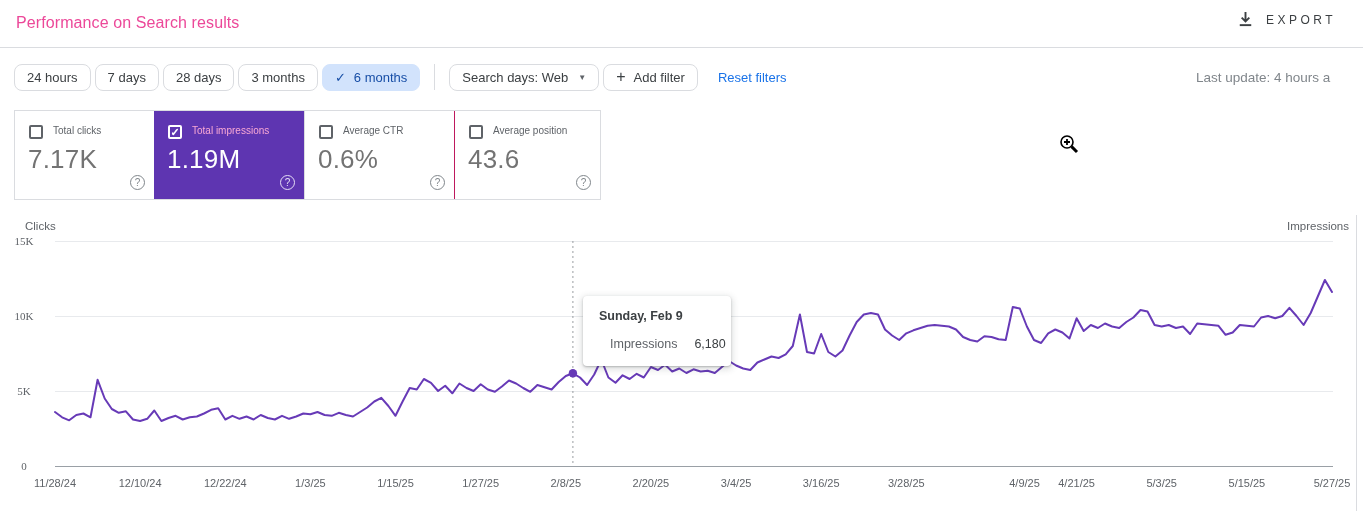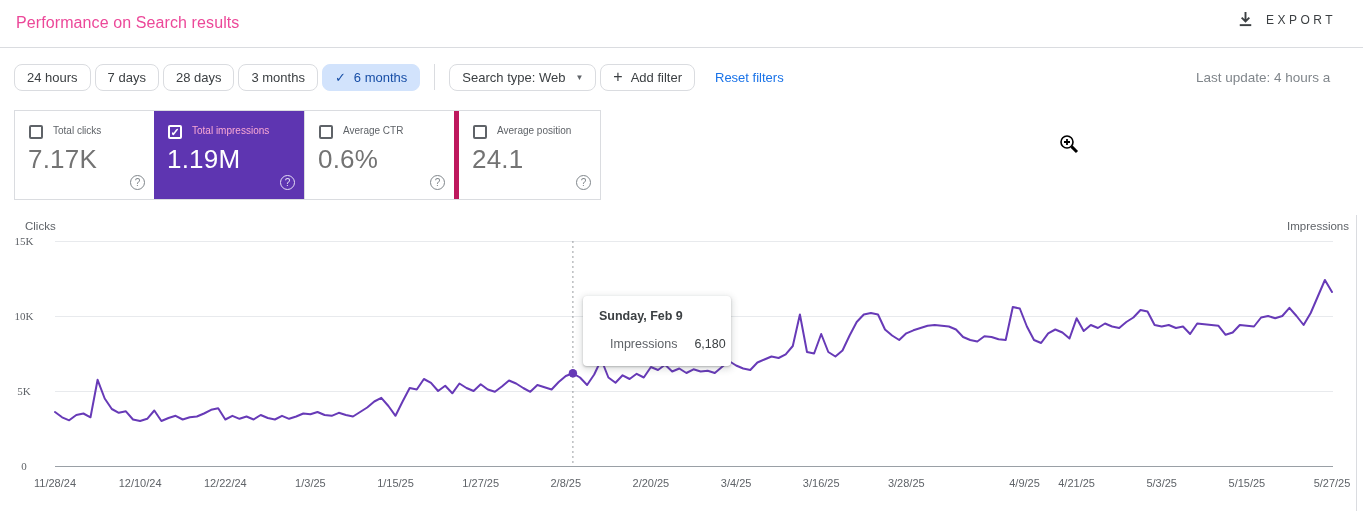--- a/index.html
+++ b/index.html
@@ -31,21 +31,21 @@
   .chip .plus { margin-right:8px; font-size:16px; color:#3c4043; }
   .reset-link { margin-left:16px; font-size:13px; font-weight:500; color:#1a73e8; cursor:pointer; }
   .last-update { left:1196px; top:70px; width:260px; font-size:13.5px; color:#80868b; white-space:nowrap; }
 
   
   .cards { left:14px; top:110px; width:587px; height:90px; border:1px solid #dadce0; display:flex; background:#fff; }
   .card { position:relative; height:100%; cursor:pointer; }
   .card.c1 { width:139px; }
   .card.c2 { width:150px; }
   .card.c3 { width:150px; border-left:1px solid #dadce0; }
-  .card.c4 { width:146px; border-left:5px solid #be185d; }
+  .card.c4 { width:146px; border-left:1px solid #be185d; }
   .card.selected { background:#5e35b1; }
   .cb { position:absolute; left:14px; top:14px; width:14px; height:14px; border:2px solid #5f6368;
         border-radius:2px; font-size:11px; line-height:11px; text-align:center; color:transparent; cursor:pointer; }
   .card.selected .cb { border-color:#fff; color:#fff; font-weight:700; }
   .card-label { position:absolute; left:38px; top:14px; font-size:10px; font-weight:500; color:#5f6368; white-space:nowrap; }
   .card.selected .card-label { color:#f9a8d4;text-align:right; }
   .card-value { position:absolute; left:13px; top:33px; font-size:26px; color:#737373; letter-spacing:.2px; }
   .card.selected .card-value { color:#fff; }
   .help { position:absolute; right:9px; bottom:9px; width:15px; height:15px; border:1.5px solid #80868b;
           border-radius:50%; font-size:10px; line-height:13px; text-align:center; color:#80868b; cursor:pointer; }
@@ -95,21 +95,21 @@
     </div>
   <div class="chip">
       <span>3 months</span>
     </div>
   <div class="chip selected">
     <span class="check">✓</span>
     <span>6 months</span>
   </div>
   <div class="vsep"></div>
   <div class="chip">
-    <span>Search type: Web</span>
+    <span>Search days: Web</span>
     <span class="caret">▼</span>
   </div>
   <div class="chip">
     <span class="plus">+</span>
     <span>Add filter</span>
   </div>
   <div class="reset-link">Reset filters</div>
 </div>
 <div class="abs last-update">Last update: 4 hours a</div>
 
@@ -128,21 +128,21 @@
   </div>
   <div class="card c3">
     <span class="cb"></span>
     <span class="card-label">Average CTR</span>
     <span class="card-value">0.6%</span>
     <span class="help">?</span>
   </div>
   <div class="card c4">
     <span class="cb"></span>
     <span class="card-label">Average position</span>
-    <span class="card-value">24.1</span>
+    <span class="card-value">43.6</span>
     <span class="help">?</span>
   </div>
 </div>
 
 <div>
   <div class="abs axis-title" style="left:25px; top:220px;">Clicks</div>
   <div class="abs axis-title" style="right:14px; top:220px;">Impressions</div>
 
   <div class="abs grid" style="top:241px;"></div>
   <div class="abs grid" style="top:316px;"></div>

